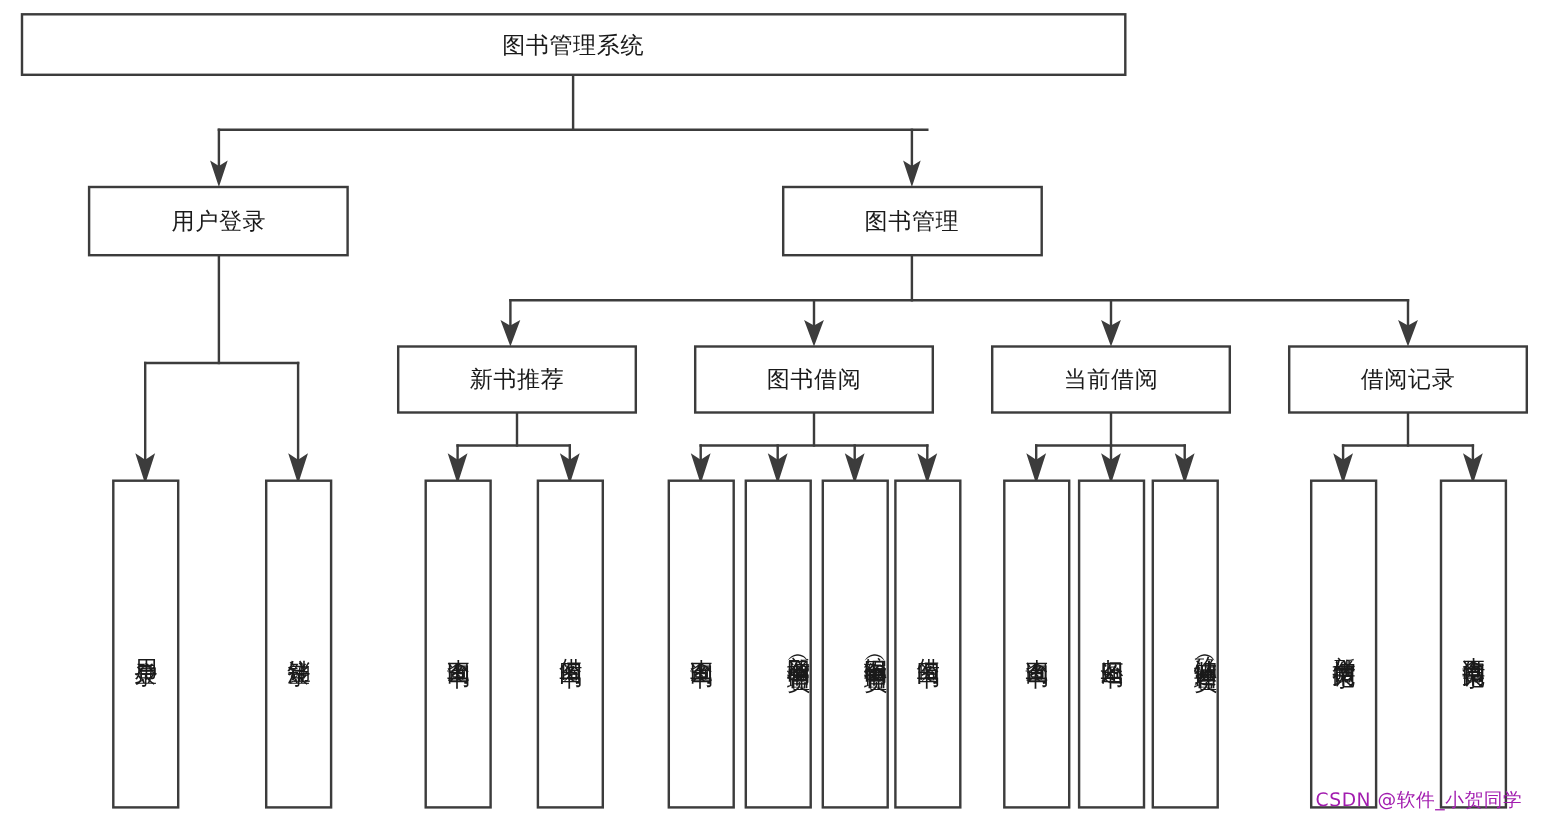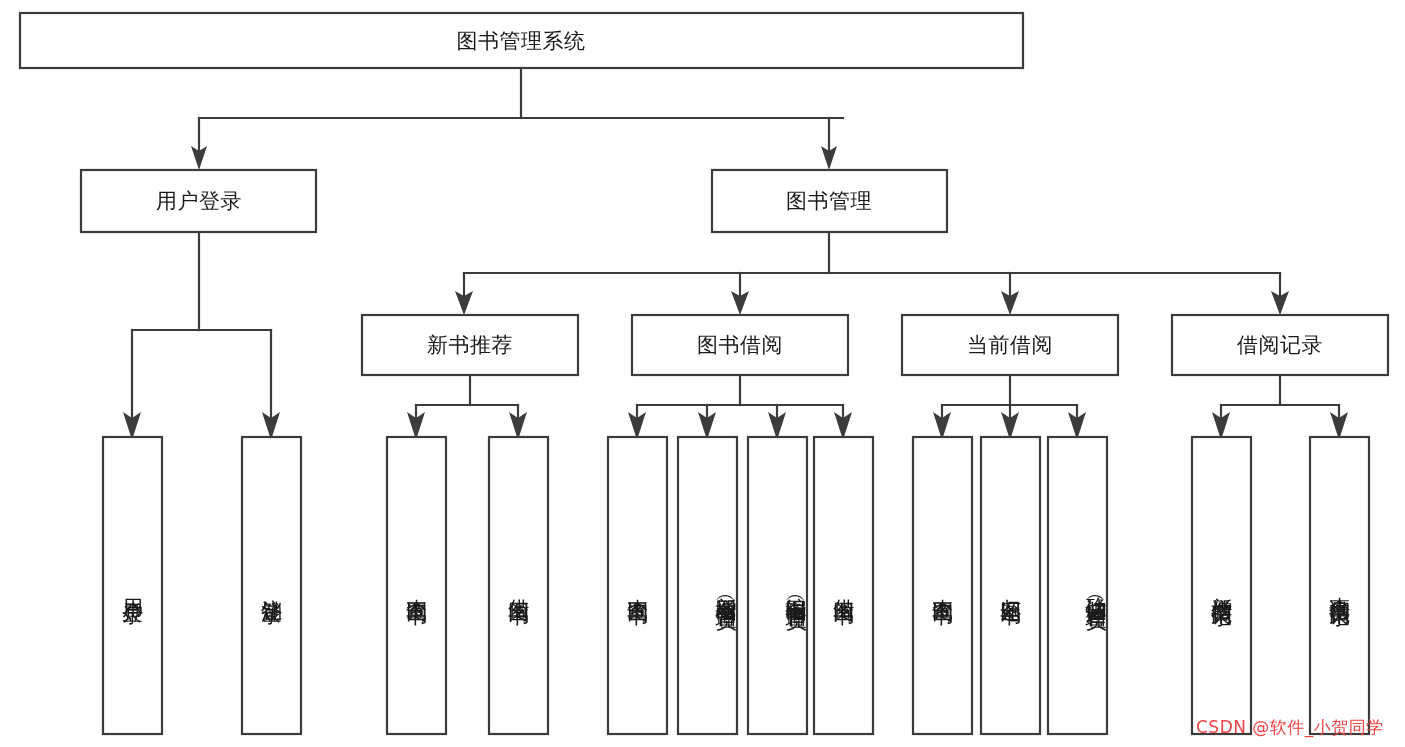--- a/index.html
+++ b/index.html
@@ -67,21 +67,21 @@
     white-space: nowrap;
     pointer-events: none;
   }
   .vertical-label.centered {
     align-items: center;
   }
   .watermark {
     position: absolute;
     font-family: "DejaVu Sans", "Liberation Sans", sans-serif;
     font-size: 17px;
-    color: #ef4444;
+    color: #a21caf;
     white-space: nowrap;
     letter-spacing: 0.5px;
   }
 </style>
 </head>
 <body>
 
 <div id="diagram-root">
 
   <svg id="tree-svg" viewBox="0 0 1405 747">

